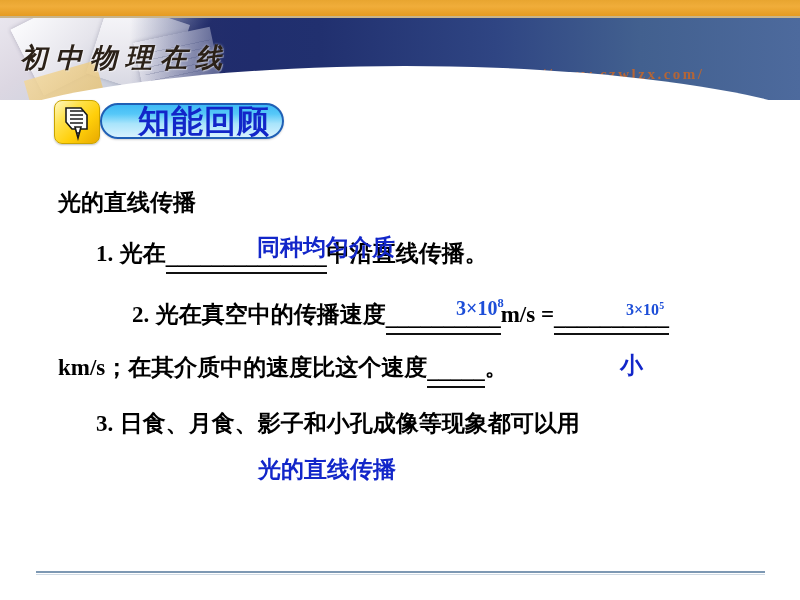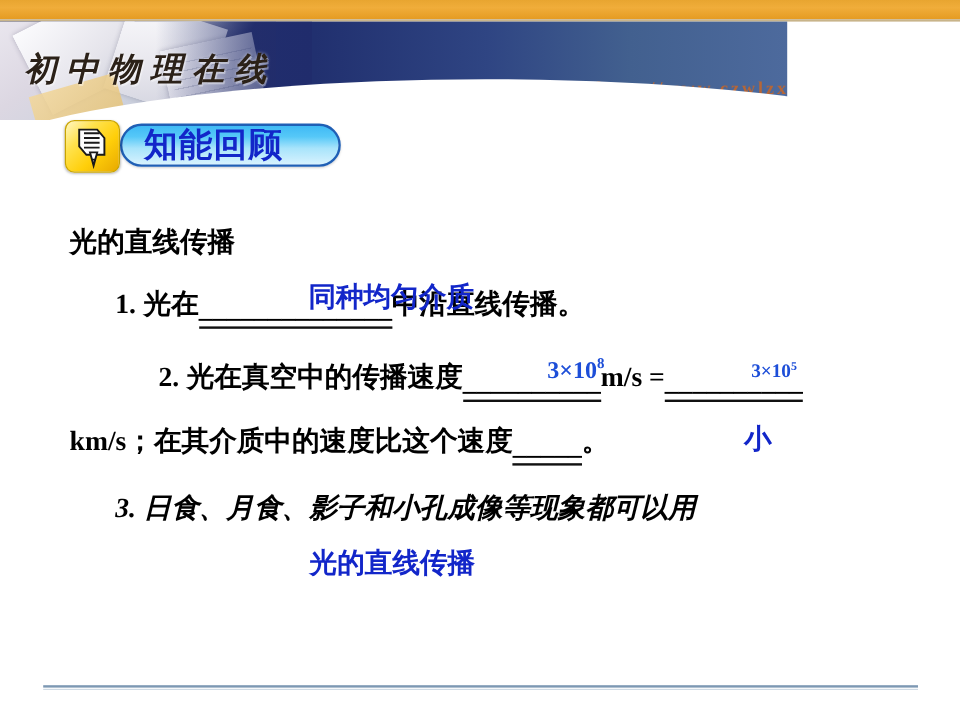--- a/index.html
+++ b/index.html
@@ -25,21 +25,21 @@
   }
   .gold-bar-edge {
     position: absolute; left: 0; top: 16px;
     width: 800px; height: 2px;
     background: #c8b48a;
   }
 
   
   .banner {
     position: absolute; left: 0; top: 18px;
-    width: 656px; height: 82px;
+    width: 800px; height: 82px;
     overflow: hidden;
     background: linear-gradient(to right,
         #1d2a63 0%, #1e2c6d 22%, #21306f 40%,
         #2f4583 62%, #42608f 80%, #4d6a9d 100%);
   }
   
   .banner-photo {
     position: absolute; left: 0; top: 0;
     width: 230px; height: 82px;
     background:
@@ -108,25 +108,25 @@
     width: 184px; height: 36px;
     border-radius: 18px;
     border: 2px solid #1f5fb5;
     background: linear-gradient(to bottom, #3fbaf5 0%, #56c8f8 28%, #a8e4fb 58%, #d7f2fe 100%);
     box-shadow: 0 1px 2px rgba(0,0,0,.18);
   }
   .badge-text {
     position: absolute; left: 66px; top: 7px;
     width: 150px;
     font-family: "DejaVu Sans", sans-serif;
-    font-size: 28px; font-weight: bold;
+    font-size: 32px; font-weight: bold;
     color: #1226c9;
     letter-spacing: 1px;
     line-height: 28px;
-    text-align: left;
+    text-align: right;
     white-space: nowrap;
   }
   .badge-icon {
     position: absolute; left: 0; top: 0;
     width: 46px; height: 44px;
     border-radius: 8px;
     border: 1px solid #c9a400;
     background: linear-gradient(135deg, #fff7c4 0%, #ffe24d 30%, #ffcf0a 62%, #e8a900 100%);
     box-shadow: 0 1px 2px rgba(0,0,0,.25);
     overflow: hidden;
@@ -182,21 +182,21 @@
   .answer-serif sup { font-size: 62%; }
 
   
   #l1 { left: 96px; top: 88px; }
   #a1 { left: 257px; top: 82px; font-size: 23px; }
   #l2 { left: 96px; top: 149px; margin-left: 36px; }
   #a2 { left: 456px; top: 146px; font-size: 20px; }
   #a3 { left: 626px; top: 150px; font-size: 16px; }
   #l3 { left: 58px; top: 202px; text-align: center; }
   #a4 { left: 620px; top: 200px; font-size: 23px; }
-  #l4 { left: 96px; top: 258px; font-style: italic; }
+  #l4 { left: 96px; top: 258px; }
   #l5 { left: 58px; top: 312px; }
   #a5 { left: 258px; top: 304px; font-size: 23px; }
 
   
   .footer-rule {
     position: absolute; left: 36px; top: 571px;
     width: 729px; height: 0;
     border-top: 2px solid #7d98b3;
   }
   .footer-rule2 {

